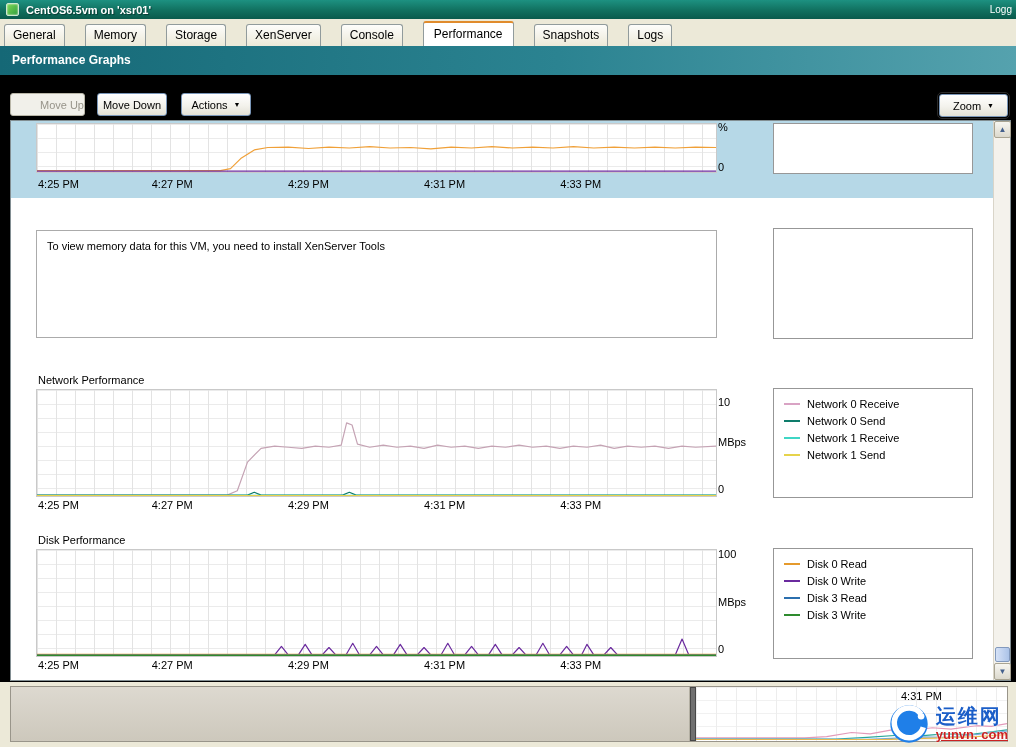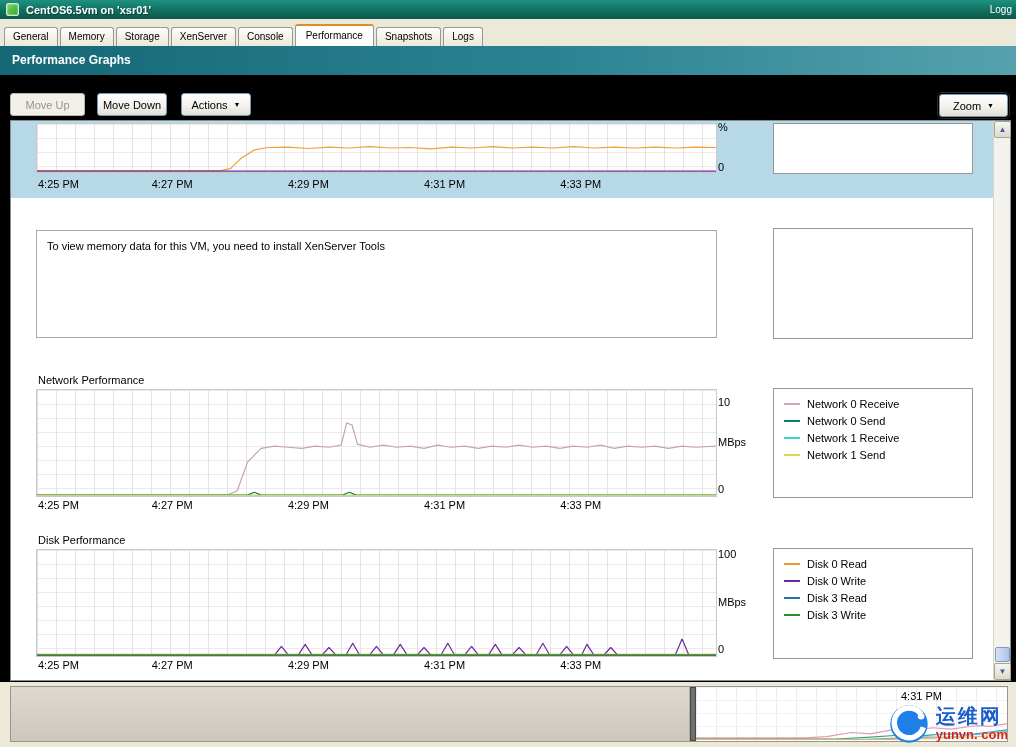--- a/index.html
+++ b/index.html
@@ -14,36 +14,36 @@
   .title-icon { width:13px; height:13px; border-radius:2px; margin-left:2px;
     background:linear-gradient(135deg,#7fd855,#2e9e3e); border:1px solid #cfe8cf;
     box-shadow:inset 0 0 2px #fff; }
   .title-text { color:#fff; font-weight:bold; font-size:11px; margin-left:7px;
     text-shadow:1px 1px 1px rgba(0,0,0,.45); }
   .session-text { margin-left:auto; color:#fff; font-size:10px; }
 
   
   .tabbar { position:absolute; left:0; top:19px; width:100%; height:27px; background:#ece9d8;
     display:flex; align-items:flex-end; padding-left:4px; }
-  .tab { font-size:10px; padding:3px 8px 4px; margin-right:2px; cursor:default;
+  .tab { font-size:12px; padding:3px 8px 4px; margin-right:20px; cursor:default;
     background:linear-gradient(180deg,#fdfdfb,#ece9d8); border:1px solid #919b9c;
     border-bottom:none; border-radius:3px 3px 0 0; position:relative; }
   .tab.active { background:#fff; padding:4px 10px 5px; z-index:2;
     border-top:2px solid #e08b2c; font-weight:normal; }
 
   
   .headerband { position:absolute; left:0; top:46px; width:100%; height:29px;
     background:linear-gradient(90deg,#156876 0%, #2b8391 55%, #55a2ae 100%);
     color:#fff; font-weight:bold; font-size:12px; line-height:29px; padding-left:12px; }
 
   
   .btn { position:absolute; height:23px; display:flex; align-items:center; justify-content:center;
     gap:6px; font-size:11px; background:linear-gradient(180deg,#ffffff,#f3f2ec 55%,#e3e1d6);
     border:1px solid #7a96b8; border-radius:3px; cursor:default; }
-  .btn.disabled { border-color:#b9b6a8; color:#97948a; background:#f1f0ea; }
+  .btn.disabled { border-color:#b9b6a8; color:#97948a; background:#f1f0ea;justify-content:flex-end; }
   .btn .drop-arrow { font-size:7px; line-height:1; }
   .btn-moveup  { left:10px;  top:93px; width:75px; }
   .btn-movedown{ left:97px;  top:93px; width:70px; }
   .btn-actions { left:181px; top:93px; width:70px; }
   .btn-zoom    { left:939px; top:94px; width:69px; outline:1px solid #2b2b2b; outline-offset:1px;text-align:right; }
 
   
   .content { position:absolute; left:10px; top:120px; width:1001px; height:561px;
     background:#fff; border:1px solid #828e92; }
 
@@ -116,21 +116,21 @@
   .scrub-chart { position:absolute; left:0; bottom:1px; width:100%; height:34px; }
   .scrub-chart svg { position:absolute; left:0; top:0; width:100%; height:100%; }
 
   
   .watermark { position:absolute; right:8px; bottom:1px; display:flex; align-items:center;
     gap:5px; z-index:5; }
   .wm-logo { width:44px; height:44px; }
   .wm-texts { display:flex; flex-direction:column; line-height:1.15; }
   .wm-cn { font-size:20px; font-weight:bold; color:#1b5ec8;
     text-shadow:0 0 2px #fff,0 0 2px #fff; letter-spacing:2px; }
-  .wm-en { font-size:13px; font-weight:bold; color:#cc2222; text-shadow:0 0 2px #fff; }
+  .wm-en { font-size:13px; font-weight:bold; color:#cc2222; text-shadow:0 0 2px #fff;text-decoration:underline; }
 </style>
 </head>
 <body>
 
 <div id="app">
 
   <div class="titlebar">
     <div class="title-icon"></div>
     <div class="title-text">CentOS6.5vm on 'xsr01'</div>
     <div class="session-text">Logg</div>

